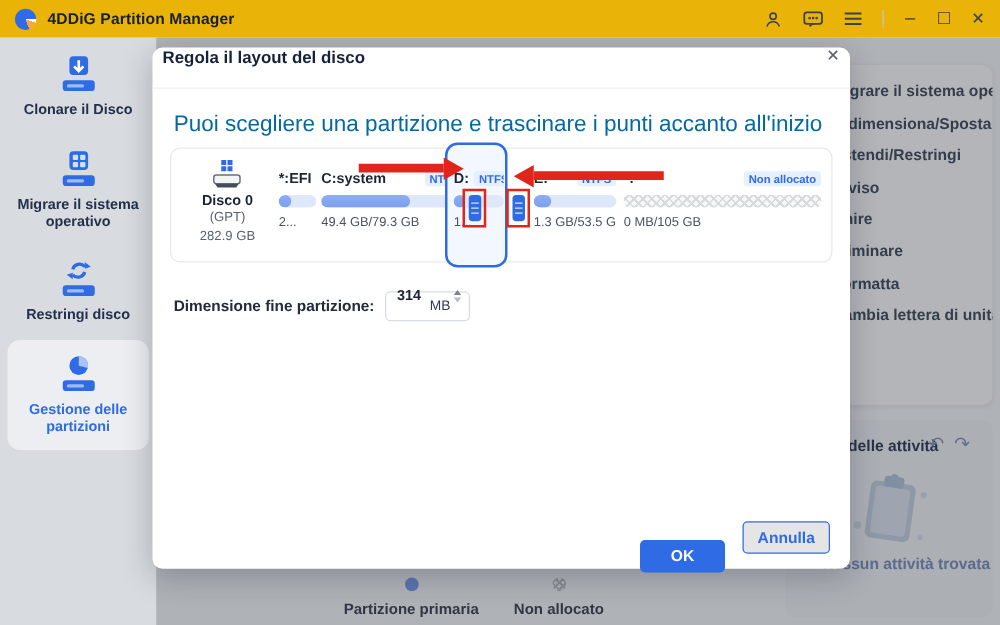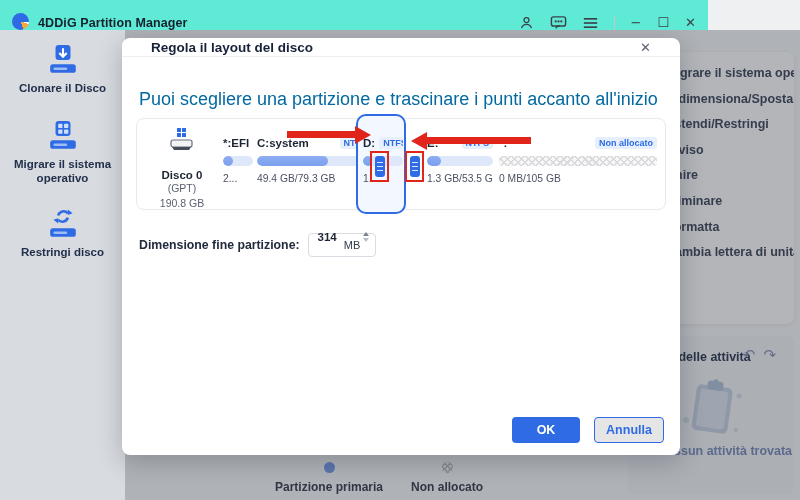--- a/index.html
+++ b/index.html
@@ -1,20 +1,20 @@
 <!DOCTYPE html>
 <html><head>
 <meta charset="utf-8">
 <style>
   * { margin:0; padding:0; box-sizing:border-box; }
   html,body { width:800px; height:500px; overflow:hidden; }
   body { font-family:"Liberation Sans",sans-serif; position:relative; background:#eef0f2; color:#1d2433; }
 
   
-  .titlebar { position:absolute; left:0; top:0; width:708px; height:30px; background:#5eead4; display:flex; align-items:flex-end; z-index:30; }
+  .titlebar { position:absolute; left:0; top:0; width:800px; height:30px; background:#eab308; display:flex; align-items:center; z-index:30; }
   .logo { width:17px; height:17px; border-radius:50%; margin-left:12px;
           background:conic-gradient(from 200deg, #2e6be4 0deg 250deg, #ffffff 250deg 268deg, #f6a93b 268deg 320deg, #2e6be4 320deg 360deg); }
   .apptitle { font-size:12.5px; font-weight:bold; color:#16202f; margin-left:9px; letter-spacing:.1px; }
   .tbicons { margin-left:auto; display:flex; align-items:center; gap:16px; padding-right:12px; color:#3c424b; }
   .tbicons svg { display:block; }
   .tb-sep { width:1px; height:14px; background:#c3c6cb; }
   .winbtn { font-size:13px; color:#3c424b; font-family:"DejaVu Sans",sans-serif; line-height:1; cursor:default; }
 
   
   .sidebar { position:absolute; left:0; top:30px; width:125px; height:470px; background:#d9dcе0; background:#d8dbdf; z-index:5; }
@@ -37,29 +37,29 @@
   .legend .li { display:flex; align-items:center; gap:7px;flex-direction:column; }
   .dot-primary { width:11px; height:11px; border-radius:50%; background:#6f96ee; }
   .dot-unalloc { width:11px; height:11px; border-radius:50%; background:#f2f2f3;
       background-image:repeating-linear-gradient(45deg,#b9bdc4 0 1.5px,transparent 1.5px 4px),repeating-linear-gradient(-45deg,#b9bdc4 0 1.5px,transparent 1.5px 4px); }
 
   
   .overlay { position:absolute; left:125px; top:30px; width:675px; height:470px; background:rgba(58,62,70,.38); z-index:10; }
 
   
   .modal { position:absolute; left:122px; top:38px; width:558px; height:417px; background:#fff; border-radius:8px; box-shadow:0 6px 24px rgba(20,30,50,.25); z-index:20; }
-  .mhead { height:19px; display:flex; align-items:center; padding:0 29px; border-bottom:1px solid #edeff3; }
+  .mhead { height:33px; display:flex; padding:0 8px; border-bottom:1px solid #edeff3; }
   .mtitle { font-size:13.5px; font-weight:bold; color:#17223a; }
   .mclose { margin-left:auto; font-family:"DejaVu Sans",sans-serif; font-size:13px; color:#596070; cursor:default; }
   .mdesc { position:absolute; left:17px; top:48px; width:524px; font-size:18px; line-height:1.5; color:#0369a1; }
 
   
   .strip { position:absolute; left:14px; top:80px; width:530px; height:92px; border:1px solid #e7e9ee; border-radius:8px; background:#fff; }
   .diskinfo { position:absolute; left:8px; top:8px; width:74px; text-align:center; }
-  .diskname { font-size:11.5px; font-weight:bold; color:#1d2433; margin-top:16px; }
+  .diskname { font-size:11.5px; font-weight:bold; color:#1d2433; margin-top:2px; }
   .disksub { font-size:10.5px; color:#5a6170; line-height:1.45; }
   .part { position:absolute; top:16px; height:62px; }
   .prow { display:flex; align-items:center; height:15px; overflow:hidden; white-space:nowrap; }
   .plabel { font-size:11.5px; font-weight:bold; color:#1d2433; }
   .pbadge { font-size:9px; font-weight:bold; color:#2e6be4; background:#e6effc; border-radius:3px; padding:1px 4px; margin-left:auto; white-space:nowrap; }
   .pbadge.adj { margin-left:4px; }
   .pbar { margin-top:6px; height:10px; border-radius:5px; background:#dfe8fa; position:relative; overflow:hidden; }
   .pfill { position:absolute; left:0; top:0; bottom:0; border-radius:5px; background:linear-gradient(180deg,#8fafF2,#76九); background:linear-gradient(180deg,#8fadf2,#7aa0ef); }
   .pbar.hatch { background:#f7f7f8;
       background-image:repeating-linear-gradient(45deg,#d9dadd 0 1.5px,transparent 1.5px 5px),repeating-linear-gradient(-45deg,#d9dadd 0 1.5px,transparent 1.5px 5px);
@@ -92,21 +92,21 @@
   .sizelabel { font-size:12.3px; font-weight:bold; color:#222b3c; }
   .spinbox { margin-left:8px; width:68px; height:24px; border:1px solid #d8dce3; border-radius:4px; display:flex; align-items:center; padding:0 6px 16px 9px; }
   .spinval { font-size:11.5px; font-weight:bold; color:#1d2433; }
   .spinunit { font-size:11px; color:#333b4c; margin-left:7px;margin-top:16px; }
   .spinner { margin-left:auto; display:flex; flex-direction:column; gap:2px; }
   .spin-up { width:0; height:0; border-left:3.5px solid transparent; border-right:3.5px solid transparent; border-bottom:4.5px solid #7b828f; }
   .spin-dn { width:0; height:0; border-left:3.5px solid transparent; border-right:3.5px solid transparent; border-top:4.5px solid #b7bcc6; }
 
   
   .btn { position:absolute; top:379px; height:26px; border-radius:4px; font-size:12.5px; font-weight:bold; display:flex; align-items:center; justify-content:center; cursor:default; }
-  .btn-ok { left:390px; width:68px; background:#2e6be4; color:#fff; }
+  .btn-ok { left:390px; width:68px; background:#2e6be4; color:#fff;margin-top:15px; }
   .btn-cancel { left:472px; width:70px; background:#e5e5e5; color:#2e6be4; border:1px solid #2e6be4; }
 </style>
 </head>
 <body>
 
 <div class="titlebar">
   <div class="logo"></div>
   <div class="apptitle">4DDiG Partition Manager</div>
   <div class="tbicons">
     <span>
@@ -169,20 +169,29 @@
       <path d="M10.5 7 A5.2 5.2 0 0 1 19.5 5" fill="none" stroke="#2e6be4" stroke-width="2.4"></path>
       <path d="M19.5 9 A5.2 5.2 0 0 1 10.5 11" fill="none" stroke="#2e6be4" stroke-width="2.4"></path>
       <path d="M19.5 1.5 L19.5 6.5 L24 5 Z" fill="#2e6be4"></path>
       <path d="M10.5 14.5 L10.5 9.5 L6 11 Z" fill="#2e6be4"></path>
       <rect x="3" y="19" width="24" height="8" rx="2.5" fill="#2e6be4"></rect>
       <rect x="6" y="22" width="13" height="2.4" rx="1.2" fill="#9dbcf5"></rect>
     </svg>
     <div class="slabel">Restringi disco</div>
   </div>
 
+  <div class="sideitem active" style="top:242px;">
+    <svg class="dicon" width="32" height="32" viewBox="0 0 30 30">
+      <circle cx="15" cy="8" r="7" fill="#2e6be4"></circle>
+      <path d="M15 8 L15 1 A7 7 0 0 1 21.8 9.7 Z" fill="#a9c4f7"></path>
+      <rect x="3" y="19" width="24" height="8" rx="2.5" fill="#2e6be4"></rect>
+      <rect x="6" y="22" width="13" height="2.4" rx="1.2" fill="#9dbcf5"></rect>
+    </svg>
+    <div class="slabel">Gestione delle partizioni</div>
+  </div>
 </div>
 
 <div class="main">
 
   <div class="rpanel">
     <div class="ritem">Migrare il sistema opera...</div>
     <div class="ritem">Ridimensiona/Sposta</div>
     <div class="ritem">Estendi/Restringi</div>
     <div class="ritem">Diviso</div>
     <div class="ritem">Unire</div>
@@ -236,21 +245,21 @@
       <svg width="30" height="26" viewBox="0 0 30 26" style="display:block;margin:0 auto;">
         <rect x="10" y="1" width="4" height="4" fill="#2e6be4"></rect>
           <rect x="15" y="1" width="4" height="4" fill="#2e6be4"></rect>
         <rect x="10" y="6" width="4" height="4" fill="#2e6be4"></rect>
           <rect x="15" y="6" width="4" height="4" fill="#2e6be4"></rect>
         <rect x="4" y="13" width="21" height="7" rx="2" fill="#f2f3f5" stroke="#6a707c" stroke-width="1.2"></rect>
         <path d="M5 20 L24 20 L22 23 L7 23 Z" fill="#474d58"></path>
       </svg>
       <div class="diskname">Disco 0</div>
       <div class="disksub">(GPT)</div>
-      <div class="disksub">190.8 GB</div>
+      <div class="disksub">282.9 GB</div>
     </div>
 
     <div class="part p1">
       <div class="prow">
         <span class="plabel">*:EFI</span>
 
       </div>
       <div class="pbar">
           <div class="pfill" style="width:10px;"></div>
         </div>

